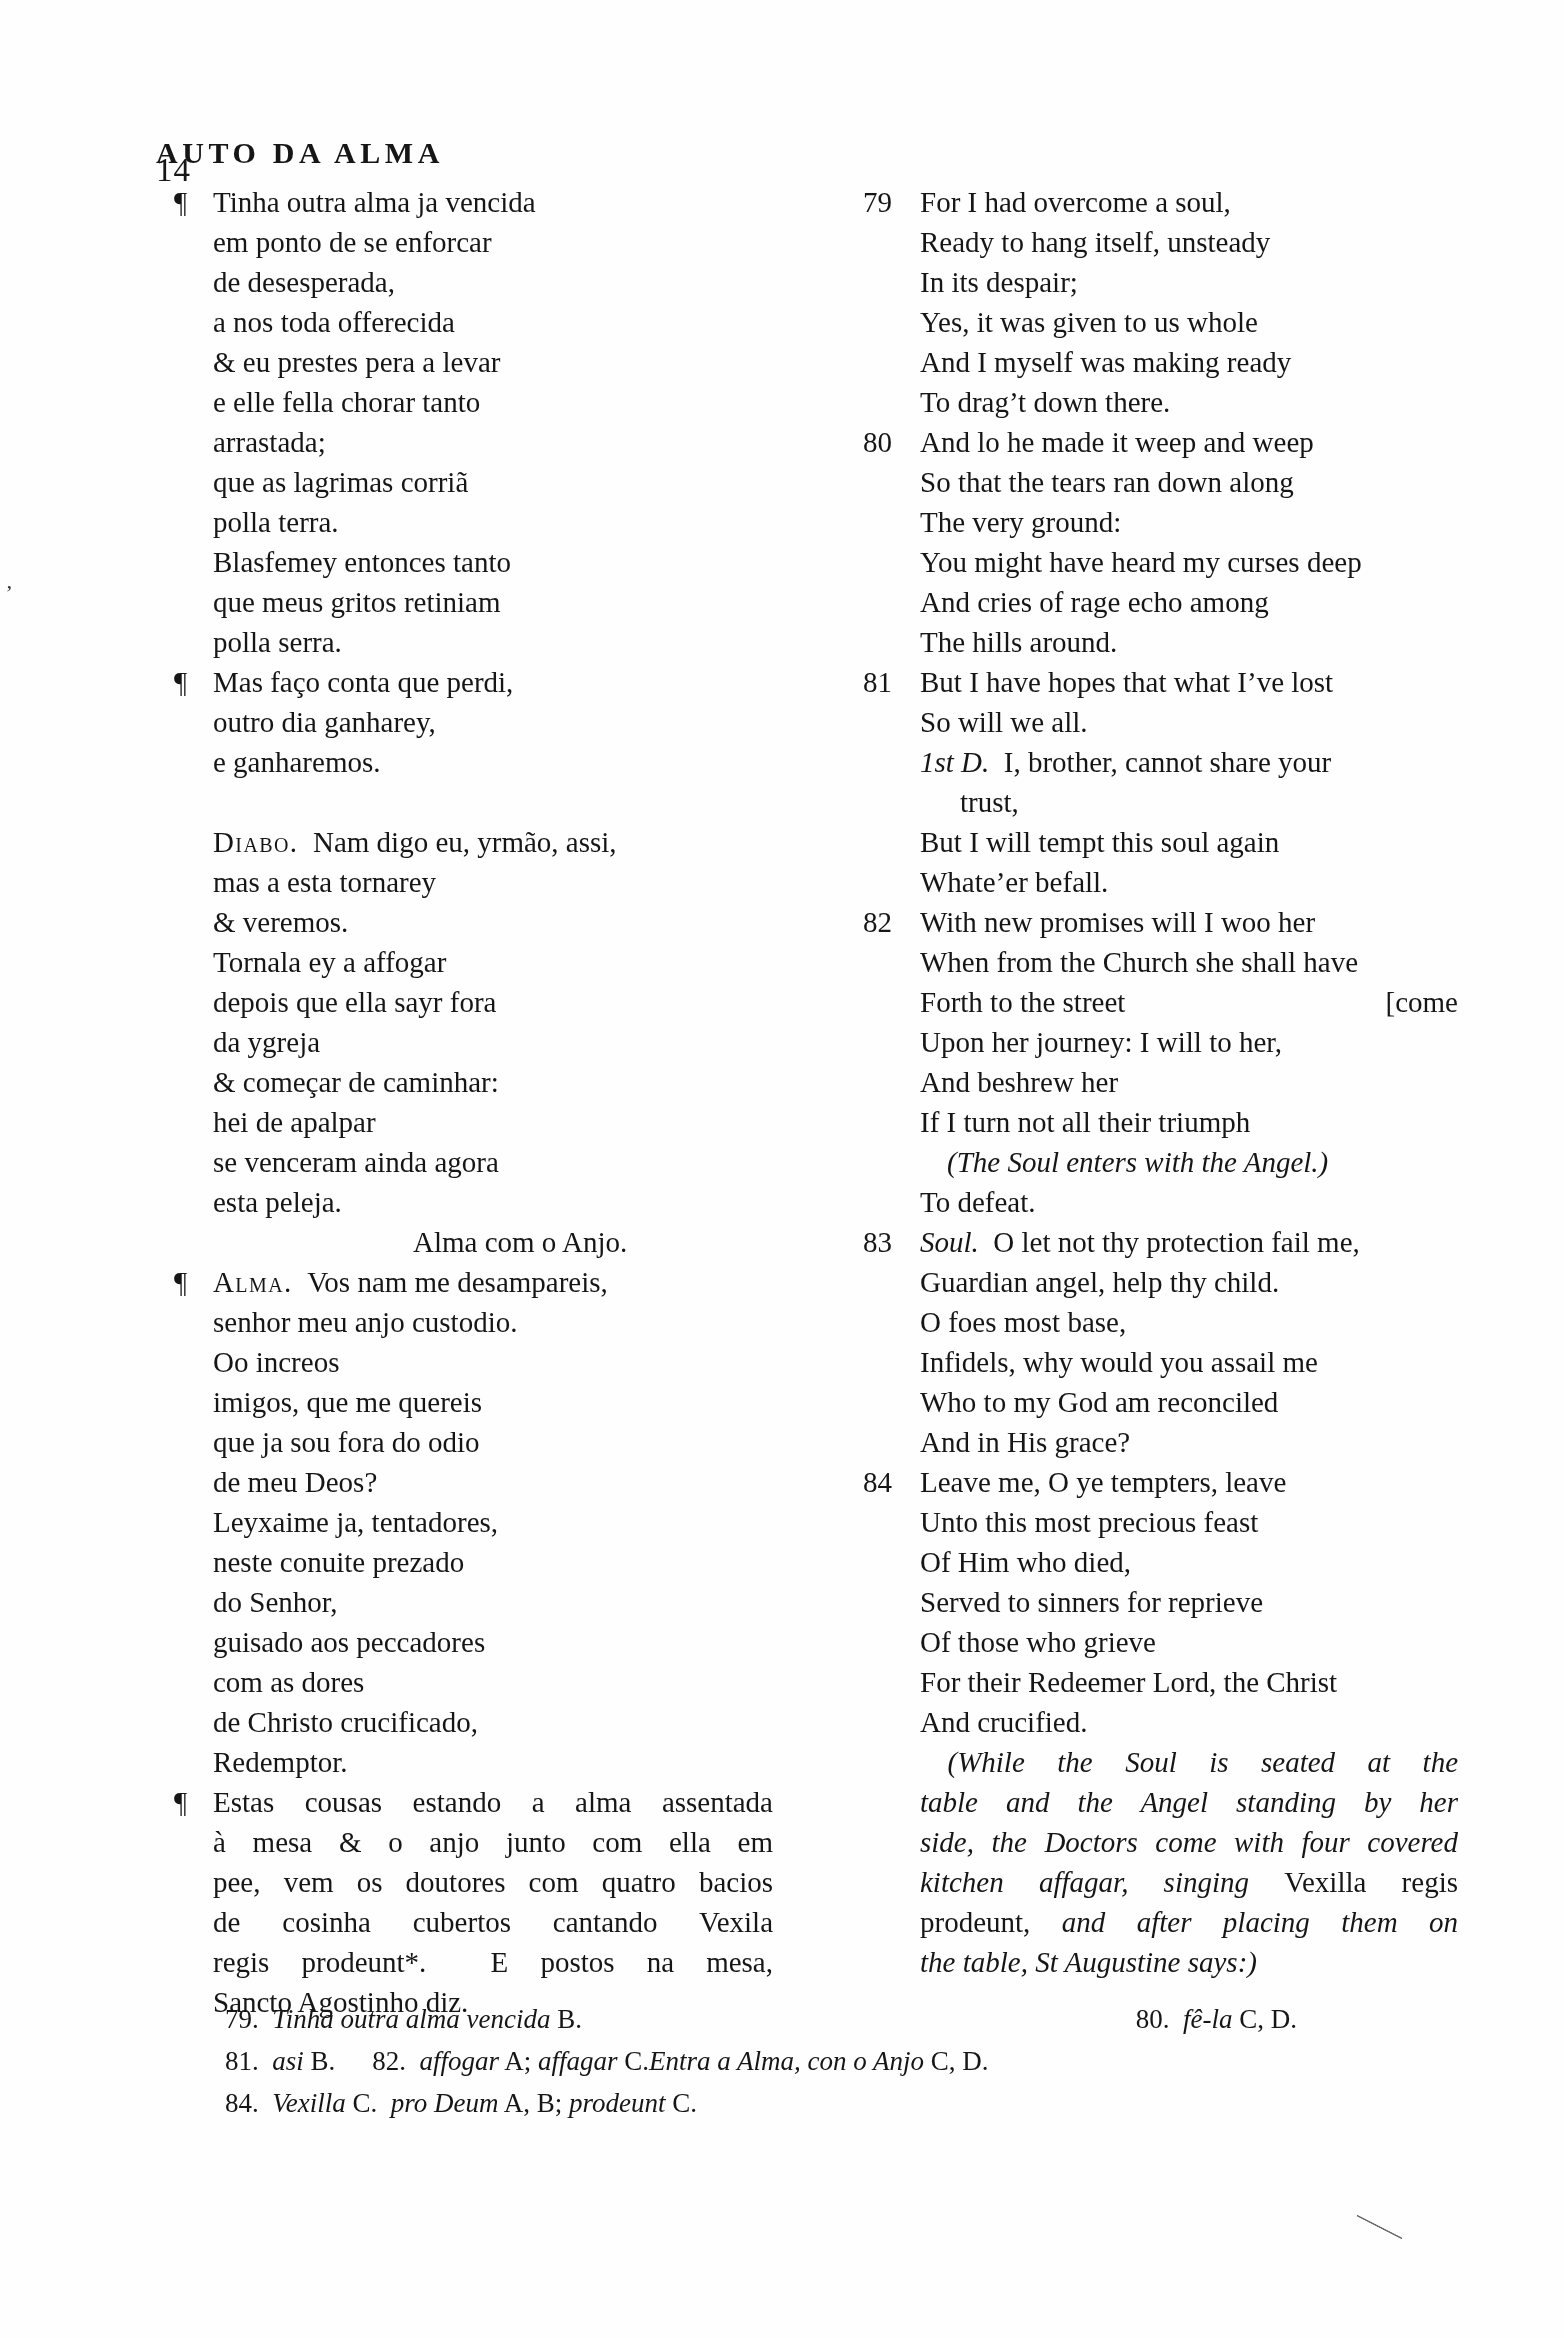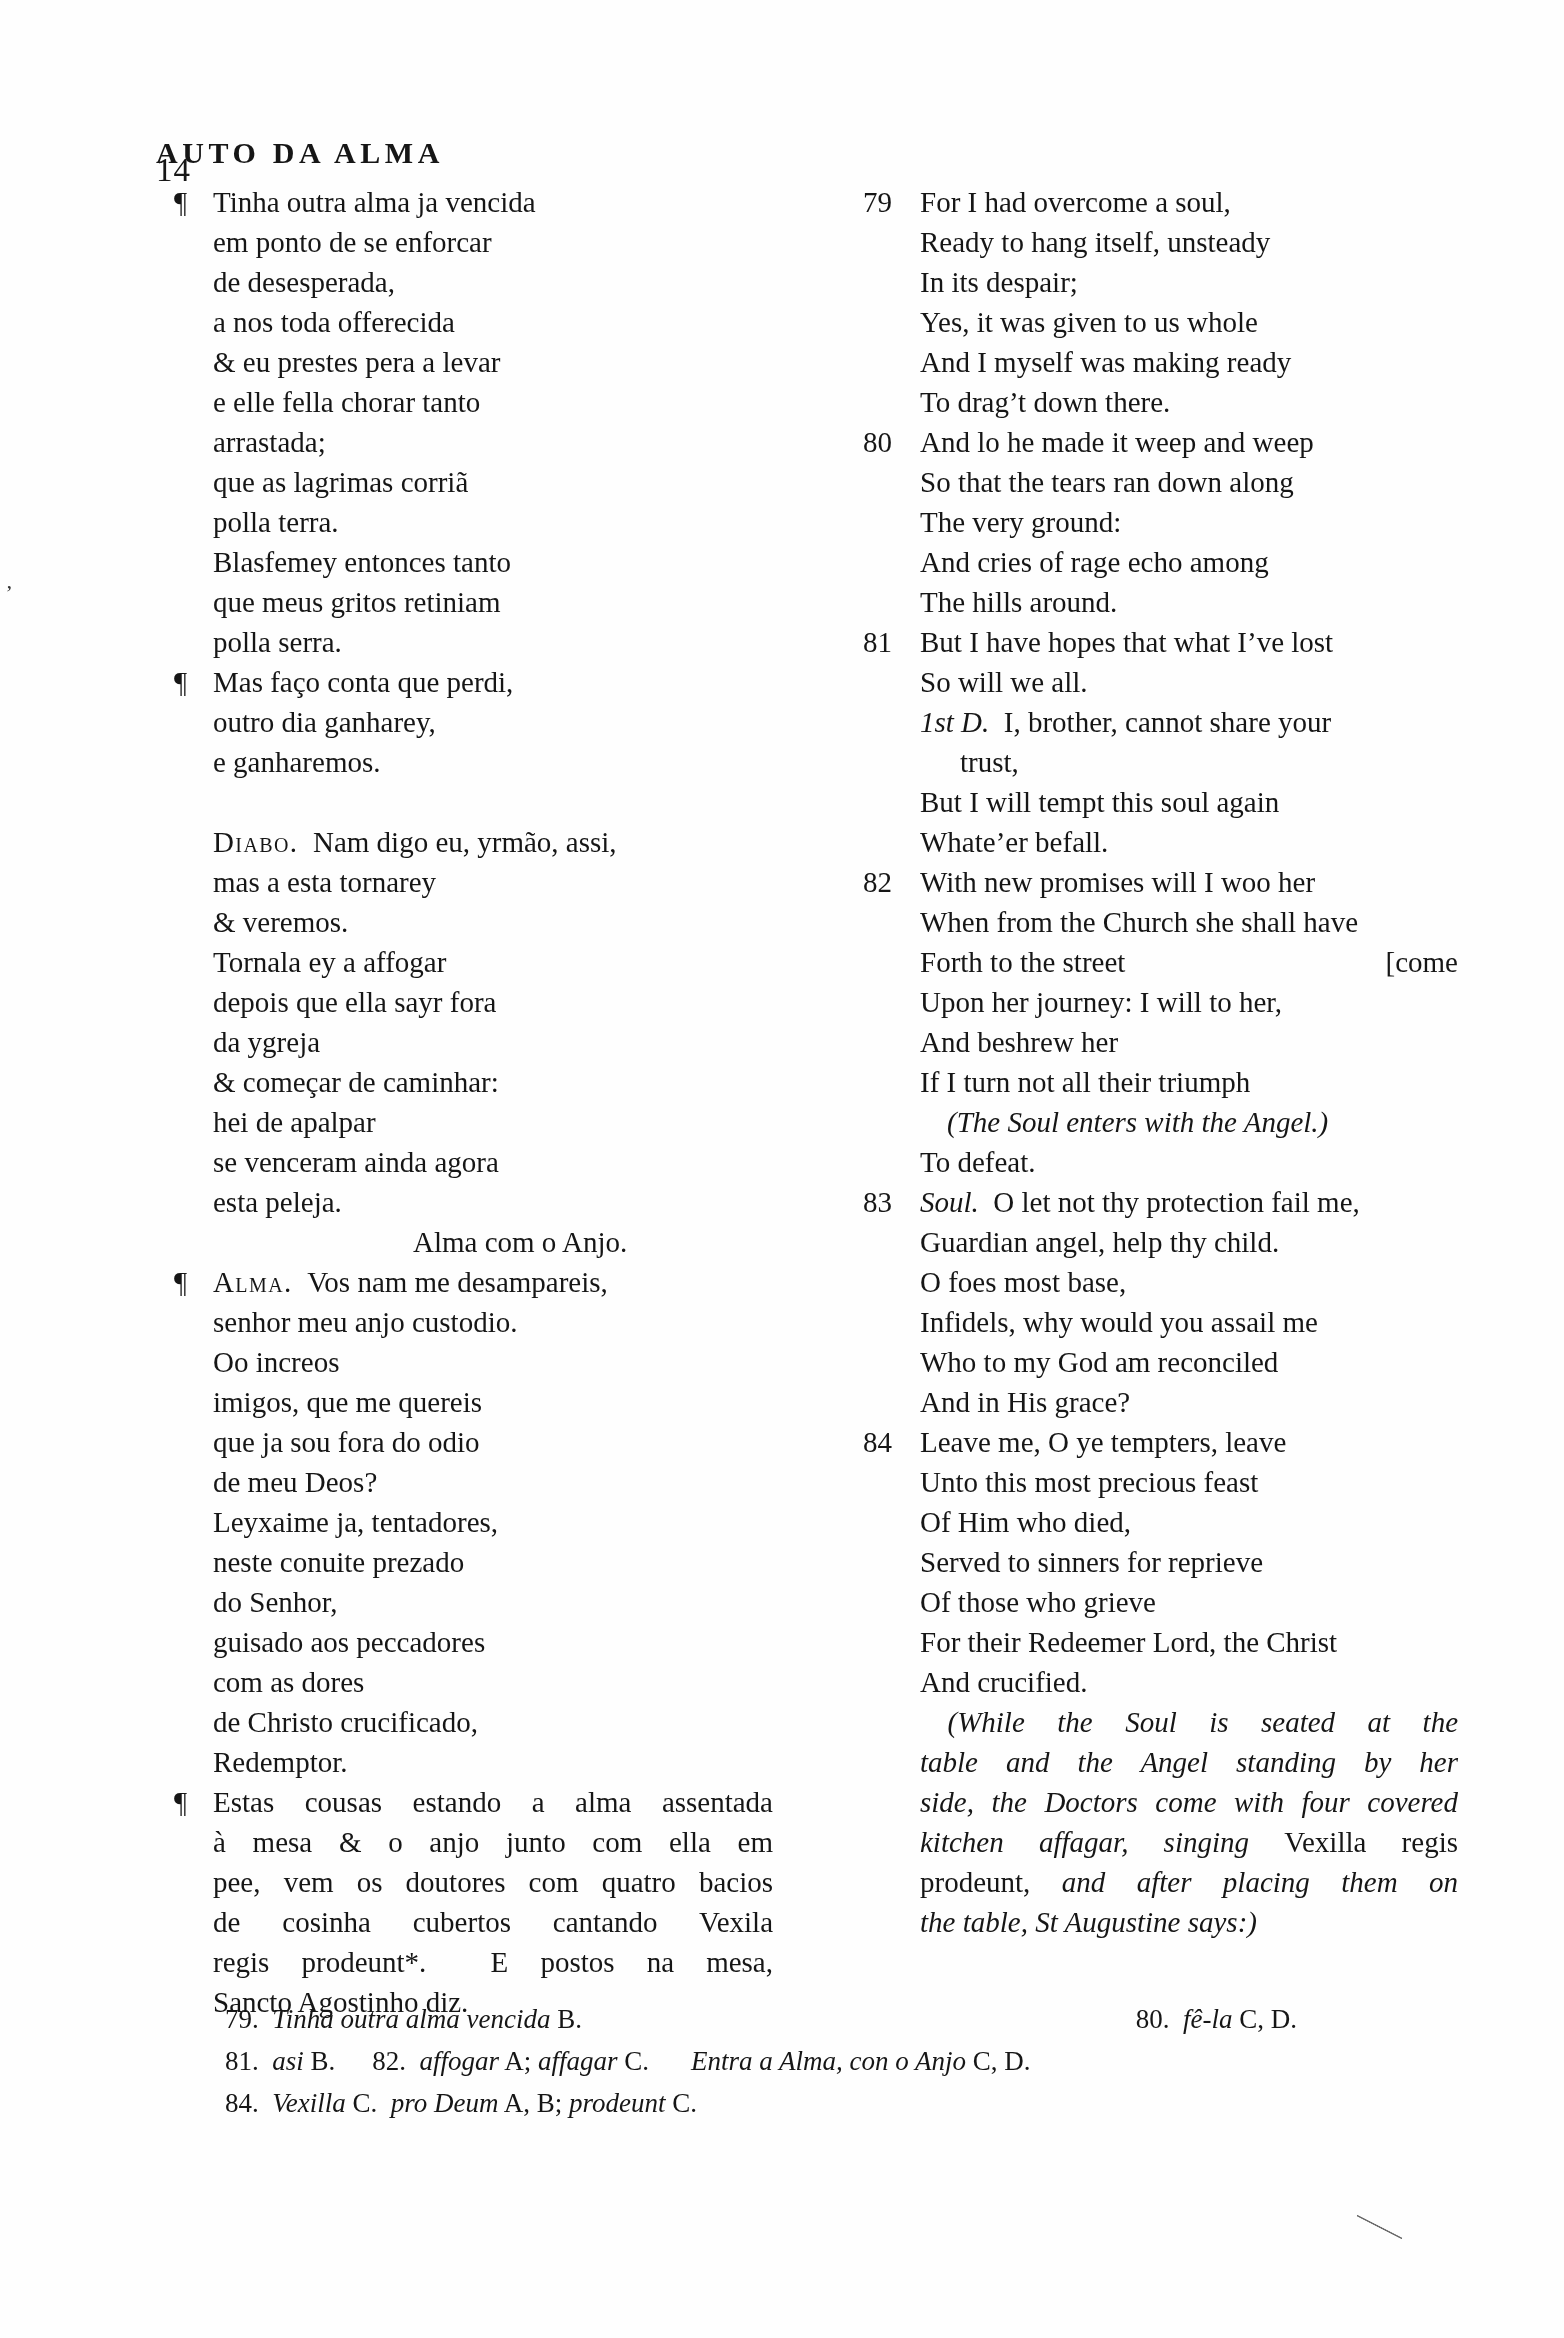--- a/index.html
+++ b/index.html
@@ -39,21 +39,21 @@
   .seg-sc{font-variant:small-caps;letter-spacing:1.4px;margin-top:12px;}
   .right-tag{margin-left:auto;white-space:nowrap;}
   .footnotes{
     position:absolute;left:174px;top:1998px;width:1281px;
     font-size:27px;line-height:42px;
   }
   .fn-row{display:flex;align-items:baseline;height:42px;padding-left:51px;}
   .fn-part{white-space:nowrap;}
   .push-right{margin-left:auto;margin-right:158px;}
   .gap-a{margin-left:37px;}
-  .gap-b{margin-left:42px;}
+  .gap-b{}
   .pen-stroke{
     position:absolute;left:1354px;top:2226px;width:51px;height:0;
     border-top:2.8px solid #3c3c3c;border-radius:1.8px;
     transform:rotate(27deg);opacity:.75;
   }
 </style>
 </head>
 <body>
 
 <div class="page">
@@ -276,20 +276,24 @@
       <div class="line">
         <span class="marker"></span>
         <span class="text"><span class="seg-r">So that the tears ran down along</span></span>
       </div>
       <div class="line">
         <span class="marker"></span>
         <span class="text"><span class="seg-r">The very ground:</span></span>
       </div>
       <div class="line">
         <span class="marker"></span>
+        <span class="text"><span class="seg-r">You might have heard my curses deep</span></span>
+      </div>
+      <div class="line">
+        <span class="marker"></span>
         <span class="text"><span class="seg-r">And cries of rage echo among</span></span>
       </div>
       <div class="line">
         <span class="marker"></span>
         <span class="text"><span class="seg-r">The hills around.</span></span>
       </div>
       <div class="line">
         <span class="marker">81</span>
         <span class="text"><span class="seg-r">But I have hopes that what I’ve lost</span></span>
       </div>

